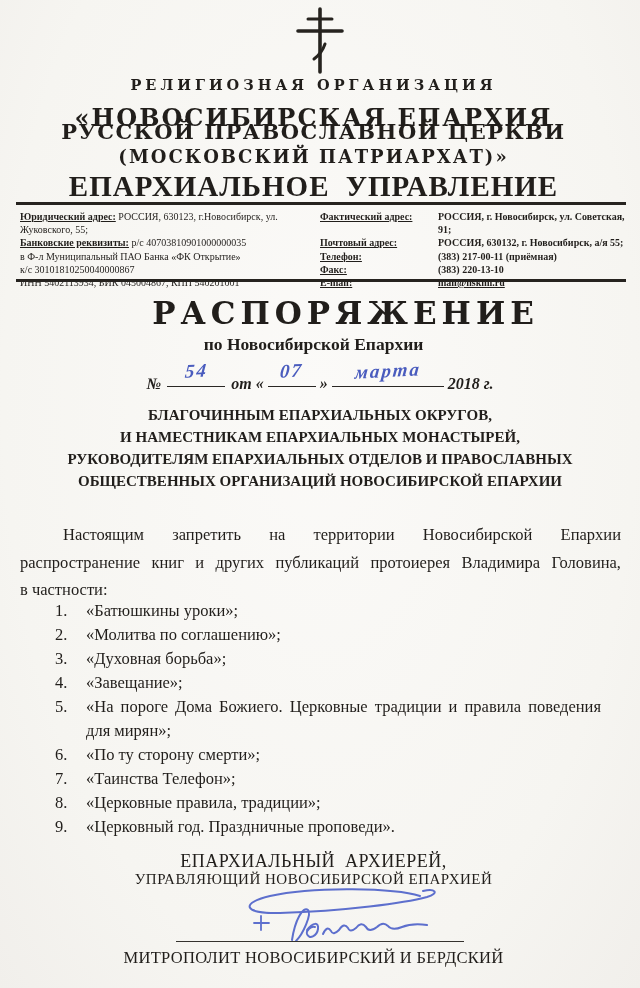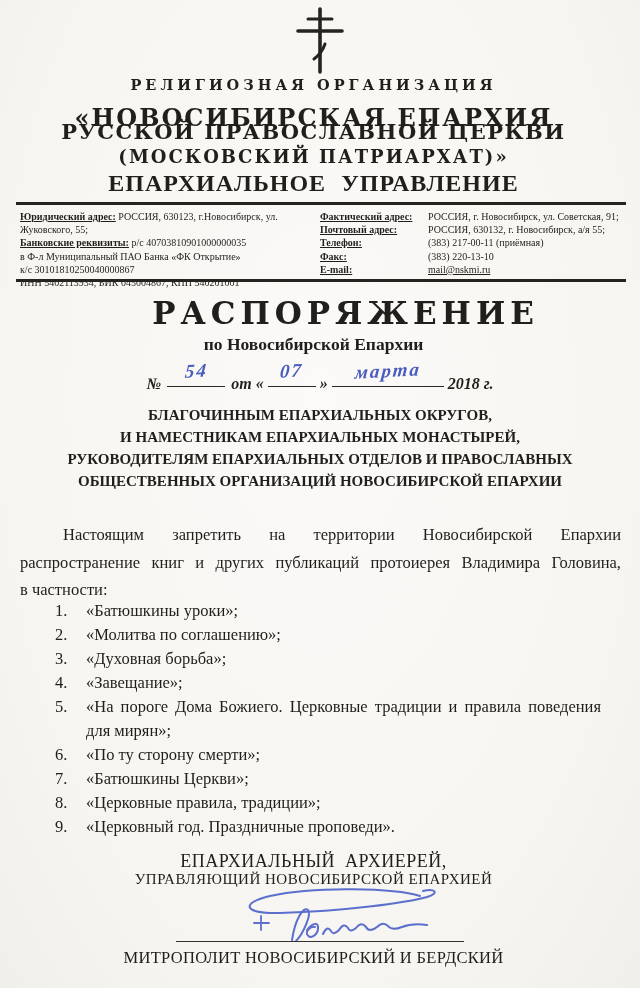--- a/index.html
+++ b/index.html
@@ -14,34 +14,34 @@
   }
   .abs{position:absolute;}
   .ctr{left:0;width:627px;text-align:center;}
 
   
   .cross{left:284px;top:6px;width:72px;height:70px;}
   .org-type{top:76px;font-family:"DejaVu Serif",serif;font-weight:bold;font-size:14.5px;letter-spacing:4px;}
   .org-name1{top:103px;font-family:"DejaVu Serif",serif;font-weight:bold;font-size:24px;letter-spacing:2px;}
   .org-name2{top:119px;font-family:"DejaVu Serif",serif;font-weight:bold;font-size:21px;letter-spacing:1.5px;}
   .org-name3{top:146px;font-family:"DejaVu Serif",serif;font-weight:bold;font-size:18px;letter-spacing:2px;}
-  .dept{top:170px;font-weight:bold;font-size:24px;letter-spacing:1px;word-spacing:8px;}
+  .dept{top:170px;font-weight:bold;font-size:29px;letter-spacing:1px;word-spacing:8px;}
 
   .rule{left:16px;width:610px;height:0;border-top:3px solid #26231f;}
   .rule1{top:202px;}
   .rule2{top:279px;}
 
   
   .contacts{top:210px;left:20px;width:606px;display:flex;font-size:10px;line-height:13.2px;}
   .c-left{width:300px;}
   .c-right{width:306px;margin-left:0;}
   .c-label{font-weight:bold;text-decoration:underline;}
   .c-row{display:flex;}
   .c-row .c-label{width:108px;text-align:left;flex:none;}
-  .c-row .c-val{margin-left:0;}
+  .c-row .c-val{margin-left:10px;font-weight:bold;}
   .c-link{text-decoration:underline;color:#211e1b;}
 
   
   .t-main{top:295px;font-family:"DejaVu Serif",serif;font-weight:bold;font-size:31px;letter-spacing:5px;padding-left:32px;}
   .t-sub{top:334px;font-weight:bold;font-size:17.5px;}
   .numline{top:357px;left:0;width:640px;display:flex;justify-content:center;align-items:flex-end;
            font-weight:bold;font-style:italic;font-size:16px;height:30px;}
   .blank{border-bottom:1.6px solid #2a2724;text-align:center;position:relative;height:28px;display:inline-block;}
   .blank-num{width:58px;margin:0 6px;}
   .blank-day{width:48px;margin:0 4px;}
@@ -185,21 +185,21 @@
     <div class="bl-row">
       <span class="bl-num">5.</span>
       <span class="bl-title">«На пороге Дома Божиего. Церковные традиции и правила поведения для мирян»;</span>
     </div>
     <div class="bl-row">
       <span class="bl-num">6.</span>
       <span class="bl-title">«По ту сторону смерти»;</span>
     </div>
     <div class="bl-row">
       <span class="bl-num">7.</span>
-      <span class="bl-title">«Батюшкины Церкви»;</span>
+      <span class="bl-title">«Таинства Телефон»;</span>
     </div>
     <div class="bl-row">
       <span class="bl-num">8.</span>
       <span class="bl-title">«Церковные правила, традиции»;</span>
     </div>
     <div class="bl-row">
       <span class="bl-num">9.</span>
       <span class="bl-title">«Церковный год. Праздничные проповеди».</span>
     </div>
   </div>

